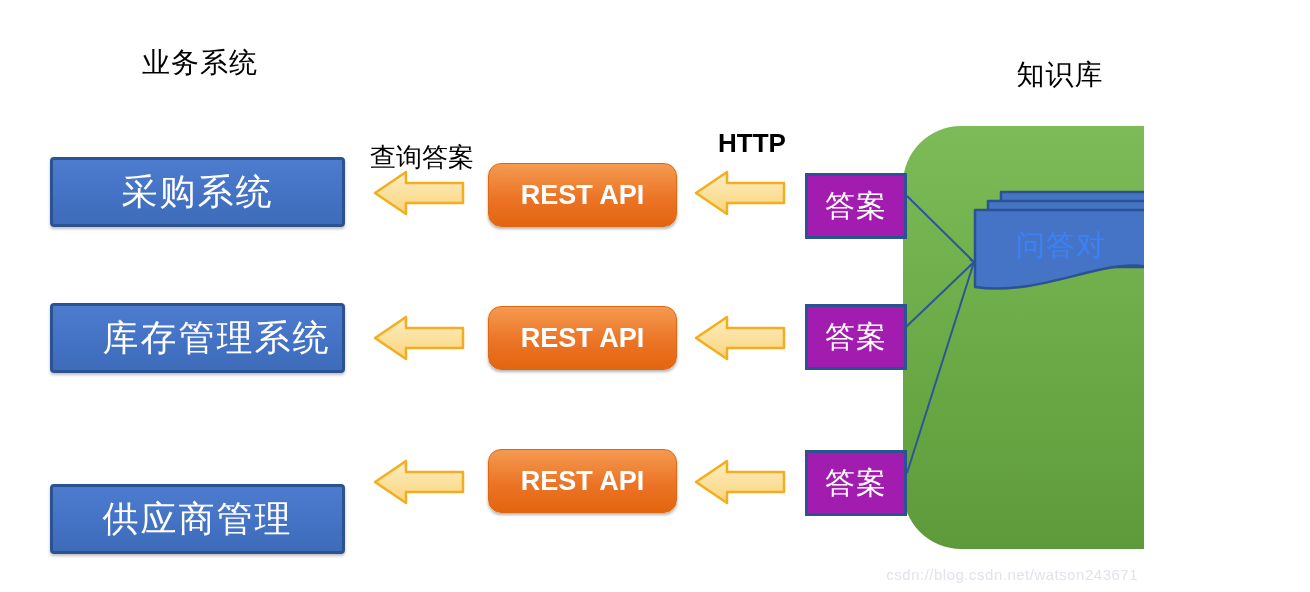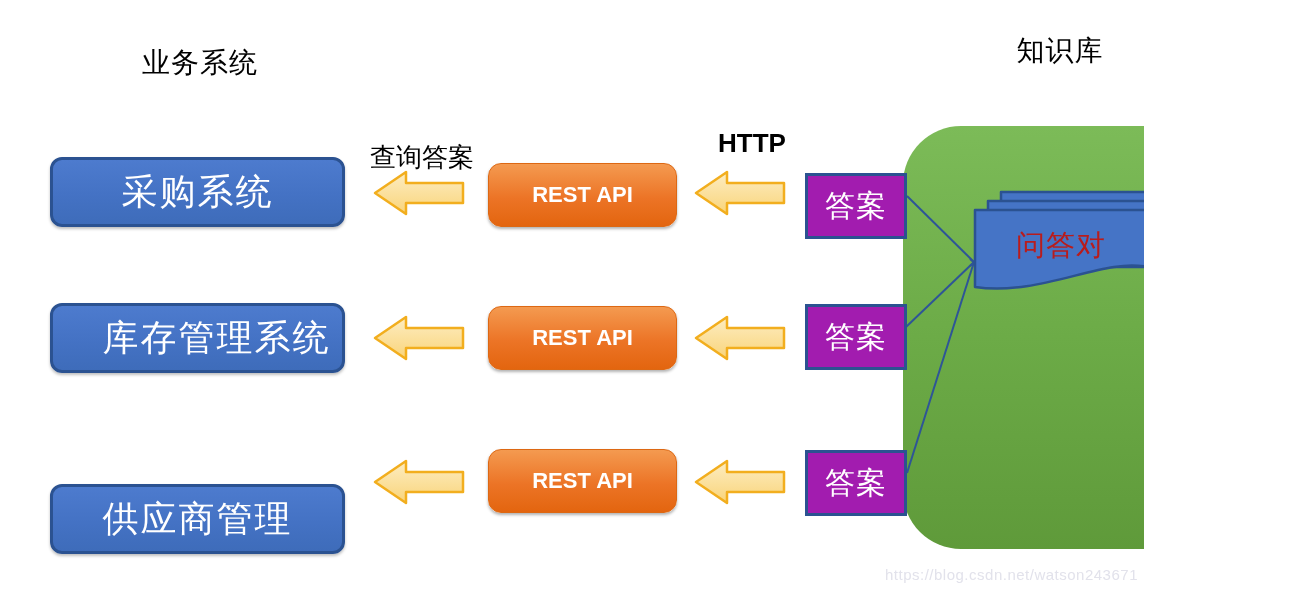--- a/index.html
+++ b/index.html
@@ -10,51 +10,51 @@
   .hdr{
     position:absolute;font-size:28px;color:#000;text-align:center;
     font-weight:500;letter-spacing:1px;white-space:nowrap;
   }
   .lbl{position:absolute;font-size:26px;color:#000;text-align:center;white-space:nowrap;}
   .lbl-medium{font-weight:500;}
   .lbl-bold{font-weight:700;}
   .sysbox{
     position:absolute;width:295px;height:70px;box-sizing:border-box;
     background:linear-gradient(180deg,#4d7bce 0%,#4472c4 55%,#3e6cba 100%);
-    border:3px solid #2b5291;border-radius:12px;
+    border:3px solid #2b5291;border-radius:4px;
     color:#fff;font-size:36px;letter-spacing:2px;
     display:flex;align-items:center;justify-content:center;
     box-shadow:0 2px 3px rgba(0,0,0,0.25);
   }
   .restbox{
     position:absolute;width:189px;height:64px;box-sizing:border-box;
     background:linear-gradient(180deg,#f49a50 0%,#ec7426 55%,#e3650f 100%);
     border:1px solid #dd6813;border-radius:13px;
-    color:#fff;font-size:22px;font-weight:700;
+    color:#fff;font-size:27px;font-weight:700;
     display:flex;align-items:center;justify-content:center;
     box-shadow:0 2px 3px rgba(0,0,0,0.3);
   }
   .ansbox{
     position:absolute;width:102px;height:66px;box-sizing:border-box;
     background:#a21caf;border:3px solid #2b5291;
     color:#fff;font-size:30px;letter-spacing:1px;
     display:flex;align-items:center;justify-content:center;
     z-index:4;
   }
   .arrow{position:absolute;width:92px;height:46px;}
   .green-panel{
     position:absolute;left:903px;top:126px;width:321px;height:423px;
     background:linear-gradient(180deg,#7cbb58 0%,#6cab47 50%,#5f9a3a 100%);
     border-radius:58px;z-index:1;
   }
   .lines-overlay{position:absolute;left:0;top:0;width:1310px;height:592px;z-index:2;pointer-events:none;}
   .docs-svg{position:absolute;left:970px;top:183px;width:212px;height:125px;z-index:3;}
   .qa-label{
     position:absolute;left:975px;top:226px;width:172px;text-align:center;
-    color:#b91c1c;font-size:29px;letter-spacing:1px;z-index:4;
+    color:#3b82f6;font-size:29px;letter-spacing:1px;z-index:4;
   }
   .watermark{
     position:absolute;right:6px;top:566px;font-size:15px;color:#e2e2eb;
     letter-spacing:0.5px;white-space:nowrap;
   }
 </style>
 </head>
 <body>
 
 <div class="canvas">
@@ -62,21 +62,21 @@
   <svg width="0" height="0" style="position:absolute" aria-hidden="true">
     <defs>
       <linearGradient id="agrad" x1="0" y1="0" x2="0" y2="1">
         <stop offset="0" stop-color="#fdedc2"></stop>
         <stop offset="1" stop-color="#f9d47a"></stop>
       </linearGradient>
     </defs>
   </svg>
 
   <div class="hdr" style="left:105px;top:44px;width:190px;">业务系统</div>
-  <div class="hdr" style="left:975px;top:32px;width:170px;">知识库</div>
+  <div class="hdr" style="left:975px;top:56px;width:170px;">知识库</div>
 
   <div class="lbl lbl-medium" style="left:366px;top:140px;width:112px;">查询答案</div>
   <div class="lbl lbl-bold" style="left:710px;top:128px;width:84px;">HTTP</div>
 
   <div class="green-panel"></div>
 
   <svg class="lines-overlay" viewBox="0 0 1310 592">
     <g stroke="#2e5597" stroke-width="2" fill="none">
       <line x1="907" y1="196" x2="974" y2="262"></line>
       <line x1="906" y1="327" x2="974" y2="262"></line>
@@ -130,15 +130,15 @@
     </svg>
   </div>
   <div class="restbox" style="left:488px;top:449px;">REST API</div>
   <div class="arrow" style="left:694px;top:459px;">
     <svg viewBox="0 0 92 46" width="92" height="46">
       <polygon points="2,23 33,2 33,13 90,13 90,33 33,33 33,44" fill="url(#agrad)" stroke="#f2ae1e" stroke-width="2.5" stroke-linejoin="round"></polygon>
     </svg>
   </div>
   <div class="ansbox" style="left:805px;top:450px;">答案</div>
 
-  <div class="watermark">https://blog.csdn.net/watson243671</div>
+  <div class="watermark">csdn://blog.csdn.net/watson243671</div>
 
 </div>
 
 </body></html>

